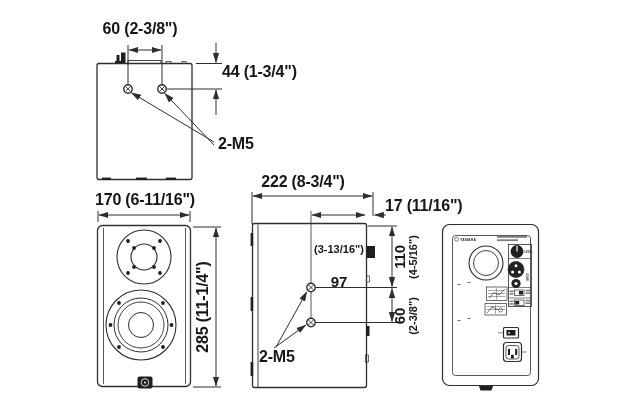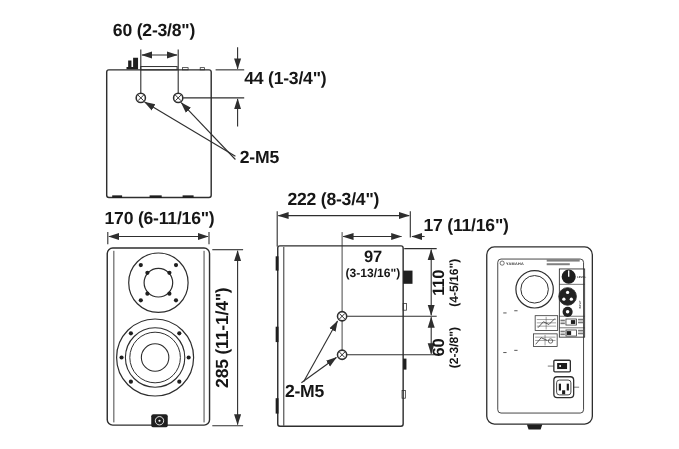--- a/index.html
+++ b/index.html
@@ -9,21 +9,21 @@
   }
   .stage svg{position:absolute;left:0;top:0;}
   .lbl{
     position:absolute;font-weight:700;color:#161616;font-size:16px;
     line-height:1.05;white-space:nowrap;letter-spacing:-0.2px;
   }
   .ctr{text-align:center;white-space:normal;}
   .vrot{transform:rotate(-90deg);text-align:center;white-space:normal;}
   .vrot .l1{display:block;font-size:15px;}
   .vrot .l2{display:block;font-size:11px;letter-spacing:0;}
-  .fs15{font-size:15px;}
+  .fs15{font-size:15px;margin-top:48px;}
   .fs11{font-size:11px;letter-spacing:0;}
 </style>
 </head>
 <body>
 
 <div class="stage">
 
   <svg width="617" height="408" viewBox="0 0 617 408">
     <defs>
       <marker id="arr" viewBox="0 0 10 8" refX="9.4" refY="4" markerWidth="10" markerHeight="8" orient="auto-start-reverse" markerUnits="userSpaceOnUse">

